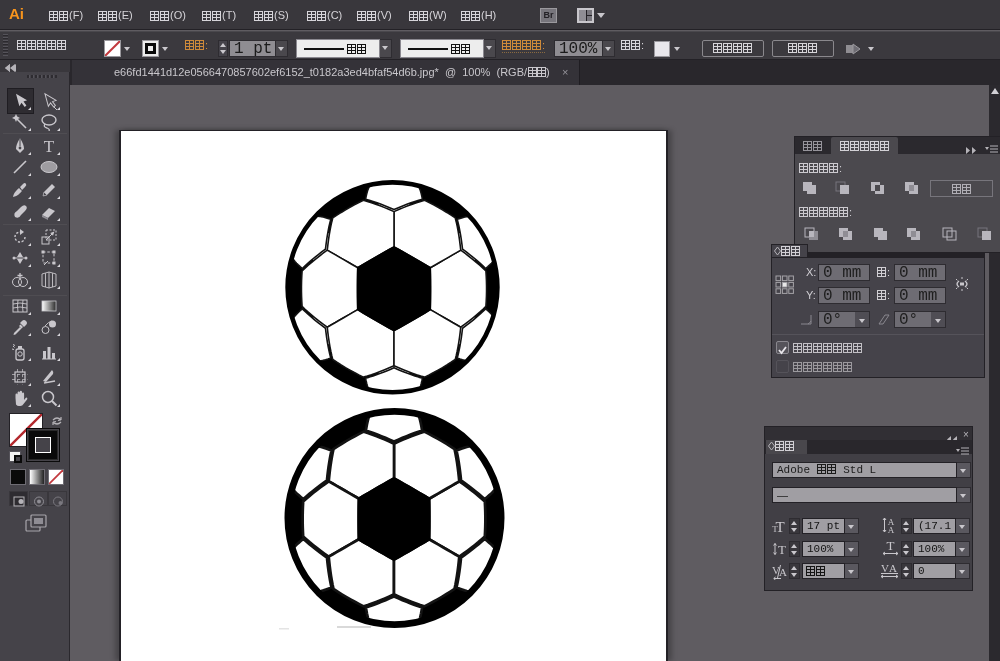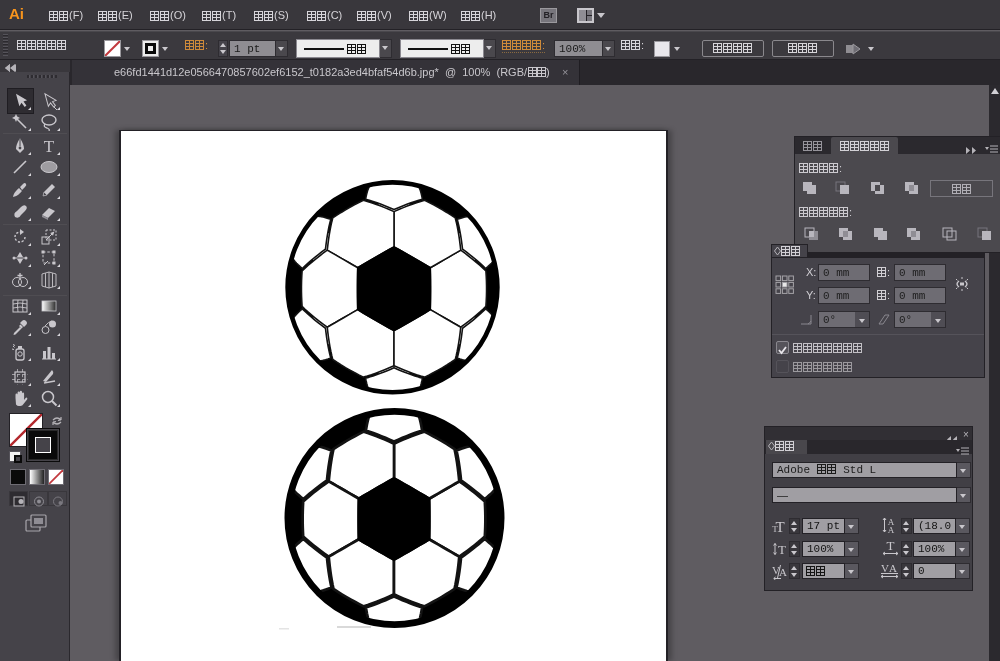--- a/index.html
+++ b/index.html
@@ -2,21 +2,21 @@
 <html><head><meta charset="utf-8"><style>
 *{margin:0;padding:0;box-sizing:border-box}
 html,body{width:1000px;height:661px;overflow:hidden;background:#5F5C61;
  font-family:"Liberation Sans",sans-serif;-webkit-font-smoothing:antialiased}
 .ab{position:absolute}
 .c{display:inline-block;width:9px;height:10px;margin-right:1px;vertical-align:-1px;
  background-image:repeating-linear-gradient(to bottom,currentColor 0 1px,transparent 1px 3.1px),
  repeating-linear-gradient(to right,currentColor 0 1px,transparent 1px 3.8px);
  background-size:100% 100%}
 .dn{display:inline-block;width:0;height:0;border-left:3px solid transparent;border-right:3px solid transparent;border-top:4px solid #C9C7CC}
-.fld{position:absolute;background:#8F8D92;color:#1b1b1b;font-family:"Liberation Mono",monospace;font-size:11px;line-height:16px;border:1px solid #2e2c31;padding-left:4px;white-space:nowrap}
+.fld{position:absolute;background:#8F8D92;color:#1b1b1b;font-family:"Liberation Mono",monospace;font-size:16px;line-height:16px;border:1px solid #2e2c31;padding-left:4px;white-space:nowrap}
 .dbtn{position:absolute;background:#4A484D;border:1px solid #2e2c31;border-left:none}
 .dbtn .dn{position:absolute;left:2px;top:6px}
 </style></head><body>
 <div class="ab" style="left:0;top:0;width:1000px;height:30px;background:#39373C;border-bottom:1px solid #232126"></div>
 <div class="ab" style="left:9px;top:5px;color:#F7941D;font-size:15px;font-weight:bold;letter-spacing:0">Ai</div>
 <div class="ab" style="left:49px;top:9px;color:#D6D4D9;font-size:11px"><i class="c"></i><i class="c"></i><span style="vertical-align:1px">(F)</span></div>
 <div class="ab" style="left:98px;top:9px;color:#D6D4D9;font-size:11px"><i class="c"></i><i class="c"></i><span style="vertical-align:1px">(E)</span></div>
 <div class="ab" style="left:150px;top:9px;color:#D6D4D9;font-size:11px"><i class="c"></i><i class="c"></i><span style="vertical-align:1px">(O)</span></div>
 <div class="ab" style="left:202px;top:9px;color:#D6D4D9;font-size:11px"><i class="c"></i><i class="c"></i><span style="vertical-align:1px">(T)</span></div>
 <div class="ab" style="left:254px;top:9px;color:#D6D4D9;font-size:11px"><i class="c"></i><i class="c"></i><span style="vertical-align:1px">(S)</span></div>
@@ -488,21 +488,21 @@
   </div>
 <div class="ab" style="left:881px;top:516px"><svg width="19" height="19">
       <text x="10" y="9" font-size="9" font-family="Liberation Serif" fill="#C9C7CC" text-anchor="middle">A</text>
       <text x="10" y="17" font-size="9" font-family="Liberation Serif" fill="#C9C7CC" text-anchor="middle">A</text>
       <path d="M3.5 2 v14 M2 4 l1.5-2 1.5 2 M2 14 l1.5 2 1.5-2" stroke="#C9C7CC" fill="none"></path>
     </svg></div>
 <div class="ab" style="left:901px;top:518px;width:11px;height:16px;background:#39373C;border:1px solid #2e2c31">
     <div class="ab" style="left:1px;top:2px;width:0;height:0;border-left:3.5px solid transparent;border-right:3.5px solid transparent;border-bottom:4px solid #C9C7CC"></div>
     <div class="ab" style="left:1px;top:9px;width:0;height:0;border-left:3.5px solid transparent;border-right:3.5px solid transparent;border-top:4px solid #C9C7CC"></div>
   </div>
-<div class="ab" style="left:913px;top:518px;width:43px;height:16px;background:#A09EA3;border:1px solid #232126;color:#141414;font-family:'Liberation Mono',monospace;font-size:11px;line-height:14px;padding-left:4px;white-space:nowrap">(18.0</div>
+<div class="ab" style="left:913px;top:518px;width:43px;height:16px;background:#A09EA3;border:1px solid #232126;color:#141414;font-family:'Liberation Mono',monospace;font-size:11px;line-height:14px;padding-left:4px;white-space:nowrap">(17.1</div>
 <div class="dbtn" style="left:956px;top:518px;width:14px;height:16px;background:#5A585F">
     <span class="dn" style="position:absolute;left:3px;top:6px"></span>
   </div>
 <div class="ab" style="left:772px;top:541px"><svg width="17" height="16">
       <text x="10" y="13" font-size="13" font-family="Liberation Serif" fill="#C9C7CC" text-anchor="middle">T</text>
       <path d="M3 2.5 v11 M1.6 4.5 l1.4-2 1.4 2 M1.6 11.5 l1.4 2 1.4-2" stroke="#C9C7CC" fill="none"></path>
     </svg></div>
 <div class="ab" style="left:789px;top:541px;width:11px;height:16px;background:#39373C;border:1px solid #2e2c31">
     <div class="ab" style="left:1px;top:2px;width:0;height:0;border-left:3.5px solid transparent;border-right:3.5px solid transparent;border-bottom:4px solid #C9C7CC"></div>
     <div class="ab" style="left:1px;top:9px;width:0;height:0;border-left:3.5px solid transparent;border-right:3.5px solid transparent;border-top:4px solid #C9C7CC"></div>

